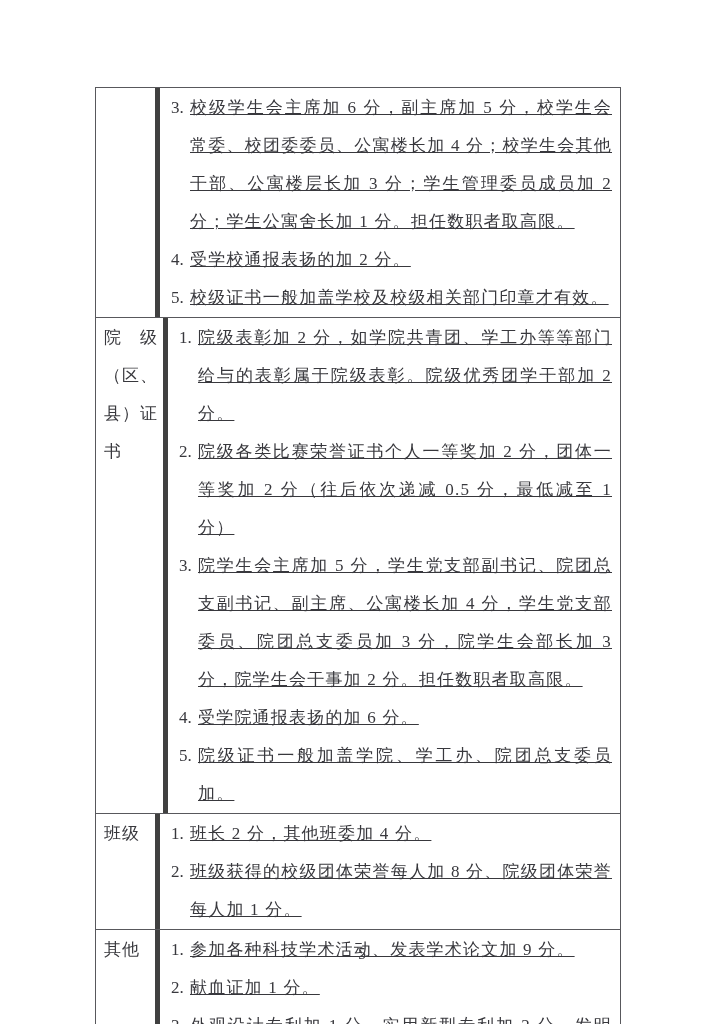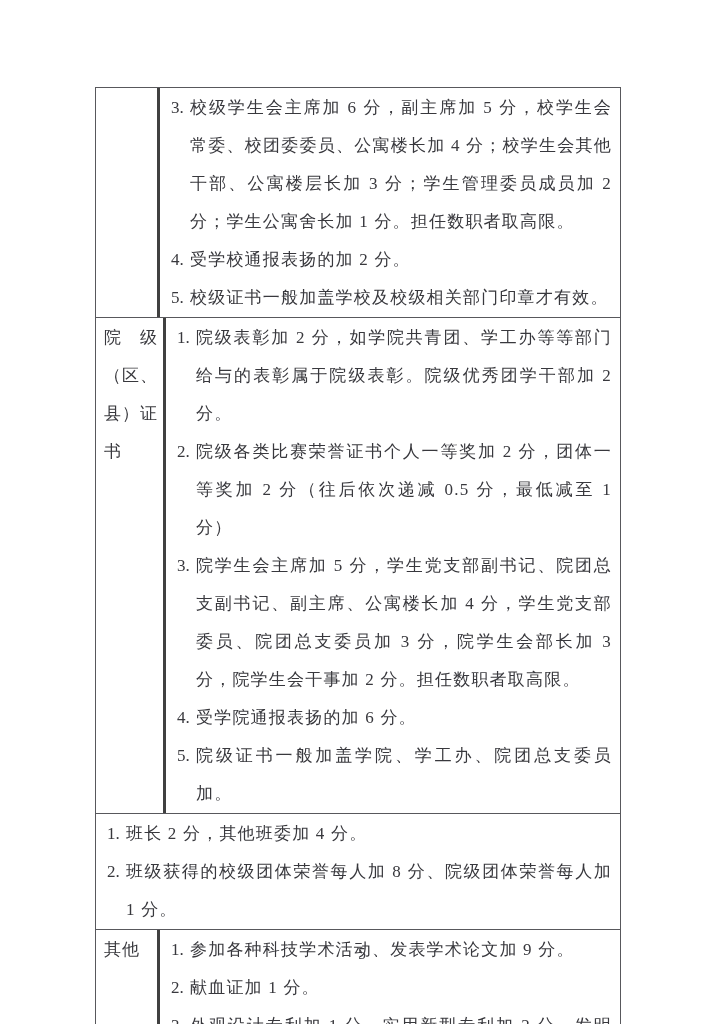--- a/index.html
+++ b/index.html
@@ -28,21 +28,21 @@
   .trow {
     display: flex;
     border-bottom: 1px solid #58585c;
   }
   .trow:last-child {
     border-bottom: none;
   }
   .hcell {
     box-sizing: border-box;
     flex: 0 0 64px;
-    border-right: 3px solid #404040;
+    border-right: 5px solid #404040;
     padding: 1px 5px 0 8px;
     font-size: 17px;
     line-height: 38px;
     letter-spacing: 1px;
     white-space: pre-line;
     text-align: justify;
   }
   .hcell.justify-last {
     text-align-last: justify;
   }
@@ -57,20 +57,21 @@
     line-height: 38px;
   }
   .item .num {
     flex: 0 0 19px;
     letter-spacing: 0;
   }
   .item .txt {
     flex: 1;
     text-align: justify;
     letter-spacing: 1.2px;
+    text-decoration: underline;
   }
   .r1 { min-height: 228px; }
   .r2 { min-height: 380px; }
   .r3 { min-height: 114px; }
   .r4 { min-height: 114px; }
   .page-number {
     position: absolute;
     left: 0;
     right: 0;
     top: 945px;
@@ -128,20 +129,21 @@
           <span class="txt">受学院通报表扬的加 6 分。</span>
         </div>
         <div class="item">
           <span class="num">5.</span>
           <span class="txt">院级证书一般加盖学院、学工办、院团总支委员加。</span>
         </div>
       </div>
     </div>
 
     <div class="trow r3">
+      <div class="hcell">班级</div>
       <div class="ccell">
         <div class="item">
           <span class="num">1.</span>
           <span class="txt">班长 2 分，其他班委加 4 分。</span>
         </div>
         <div class="item">
           <span class="num">2.</span>
           <span class="txt">班级获得的校级团体荣誉每人加 8 分、院级团体荣誉每人加 1 分。</span>
         </div>
       </div>

